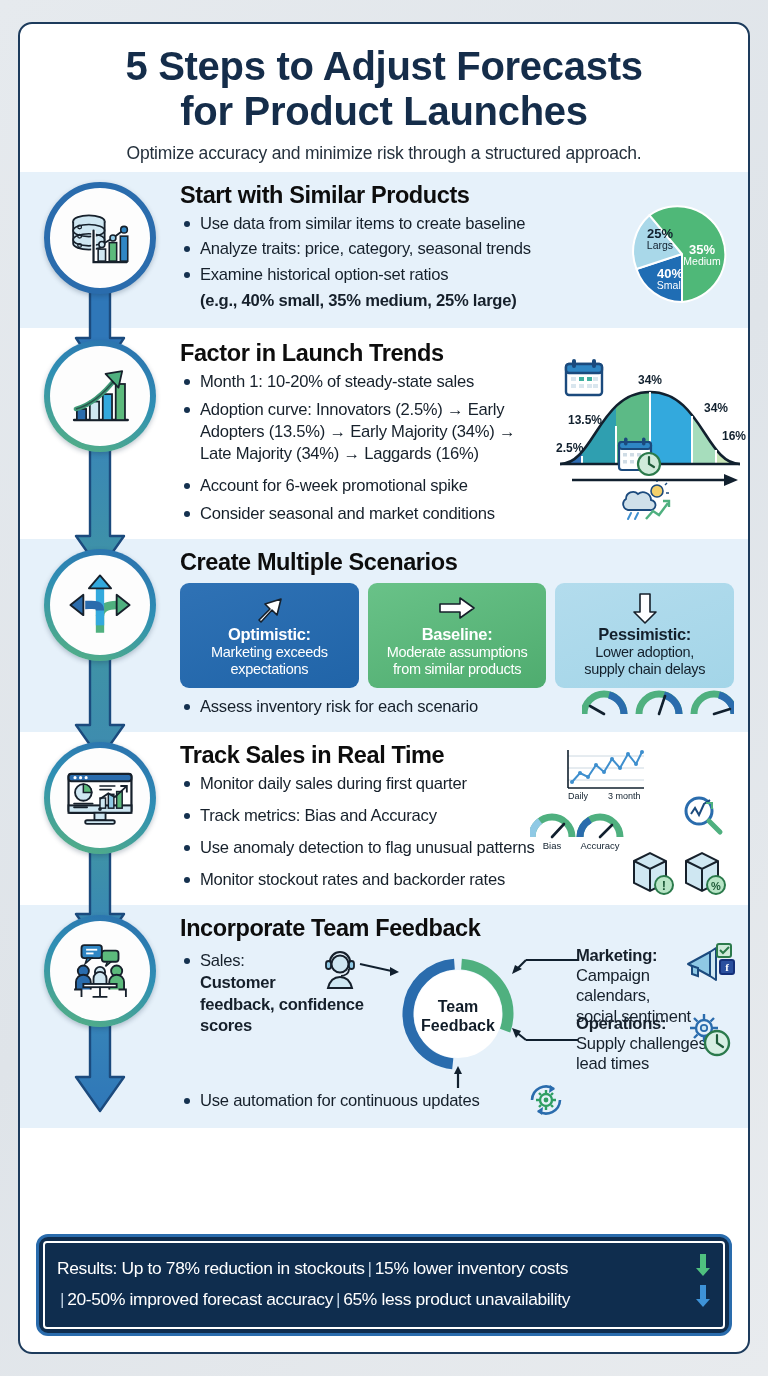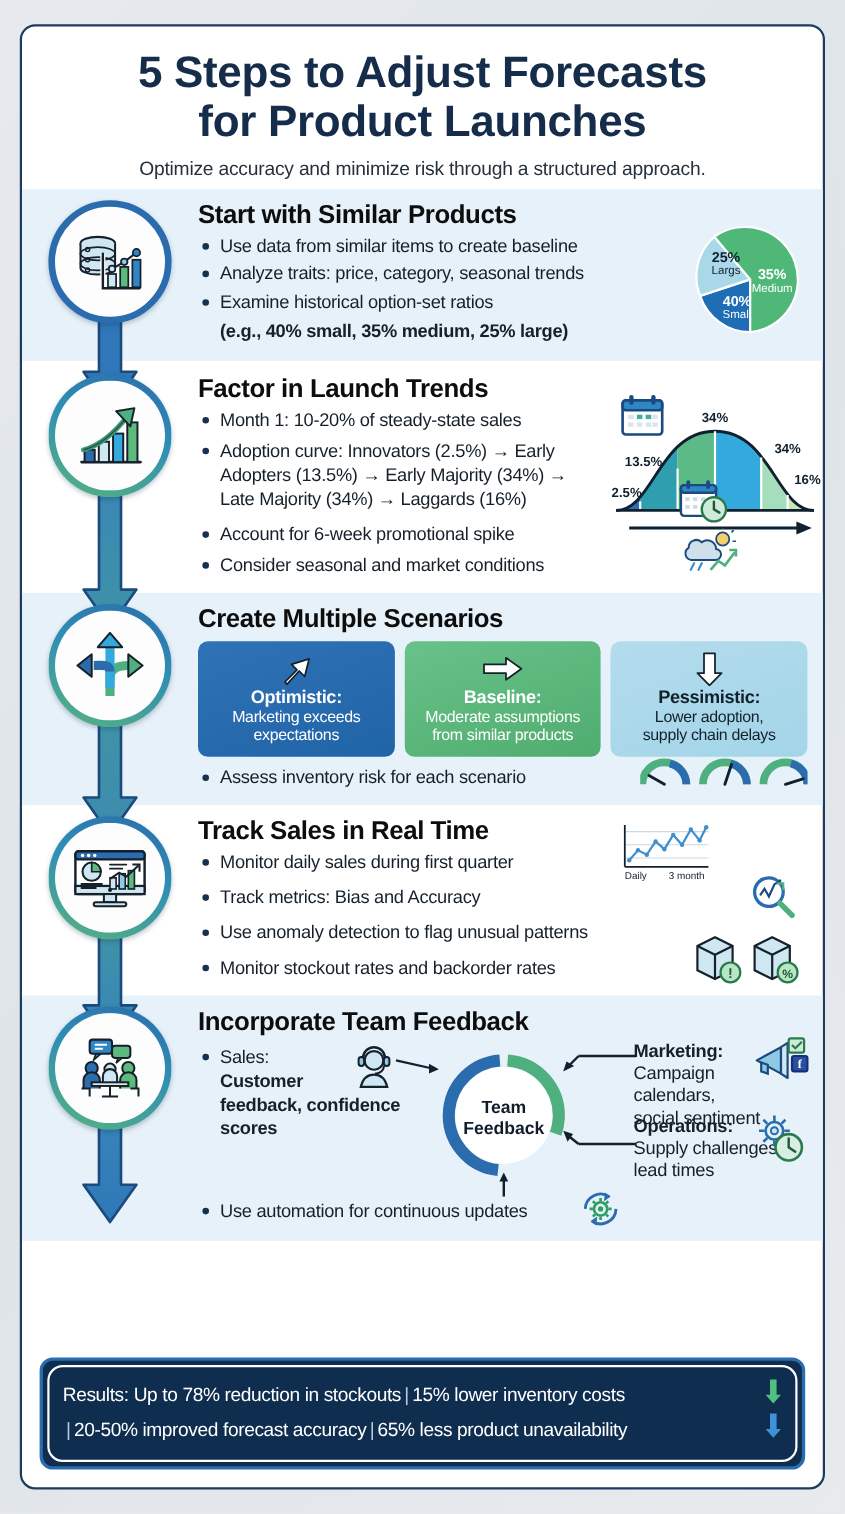--- a/index.html
+++ b/index.html
@@ -103,21 +103,21 @@
 
   
   .results {
     position: absolute; left: 16px; right: 16px; bottom: 16px;
     background: #0f2d4e;
     border: 3px solid #2a6cad;
     border-radius: 12px;
     padding: 4px;
   }
   .results .inner {
-    border: 2px solid #ffffff; border-radius: 14px;
+    border: 2px solid #ffffff; border-radius: 4px;
     padding: 10px 12px 12px;
   }
   .results .line {
     color: #fff; font-size: 17.4px; line-height: 1.5;
     letter-spacing: -0.35px; display: flex; align-items: center; gap: 4px;
   }
   .results .line .txt { flex: 1; }
   .sep { color: #b8cbdd; padding: 0 3px; }
 
   .tiny { font-size: 9px; fill: #11202e; font-family: "Liberation Sans", sans-serif; }
@@ -493,20 +493,36 @@
 
           <div class="sideart" style="right:24px; top:52px;">
             <svg width="42" height="42" viewBox="0 0 42 42">
               <circle cx="17" cy="17" r="13" fill="#fff" stroke="#2a6cad" stroke-width="3"></circle>
               <polyline points="9,20 13,14 17,21 22,10 28,6" fill="none" stroke="#1b4a7d" stroke-width="2"></polyline>
               <path d="M24 9h6v6" fill="none" stroke="#4fb07f" stroke-width="2"></path>
               <line x1="27" y1="27" x2="38" y2="38" stroke="#4fb07f" stroke-width="5" stroke-linecap="round"></line>
             </svg>
           </div>
 
+          <div class="sideart" style="right:122px; bottom:40px;">
+            <svg width="96" height="42" viewBox="0 0 96 42">
+              <g>
+                <path d="M2 28a20 20 0 0 1 40 0" fill="none" stroke="#4fb07f" stroke-width="7"></path>
+                <path d="M2 28a20 20 0 0 1 8-16" fill="none" stroke="#8fc9e5" stroke-width="7"></path>
+                <path d="M22 28L34 15" stroke="#11202e" stroke-width="2.6" stroke-linecap="round"></path>
+                <text x="22" y="40" text-anchor="middle" class="tiny" style="font-size:9.5px;">Bias</text>
+              </g>
+              <g transform="translate(48,0)">
+                <path d="M2 28a20 20 0 0 1 40 0" fill="none" stroke="#4fb07f" stroke-width="7"></path>
+                <path d="M2 28a20 20 0 0 1 10-17" fill="none" stroke="#2a6cad" stroke-width="7"></path>
+                <path d="M22 28L34 16" stroke="#11202e" stroke-width="2.6" stroke-linecap="round"></path>
+                <text x="22" y="40" text-anchor="middle" class="tiny" style="font-size:9.5px;">Accuracy</text>
+              </g>
+            </svg>
+          </div>
 
           <div class="sideart" style="right:14px; bottom:-6px;">
             <svg width="104" height="52" viewBox="0 0 104 52">
               <g>
                 <path d="M4 16l16-8 16 8v22l-16 8-16-8z" fill="#cfe7f2" stroke="#16202b" stroke-width="2"></path>
                 <path d="M4 16l16 8 16-8M20 24v22" fill="none" stroke="#16202b" stroke-width="2"></path>
                 <circle cx="34" cy="40" r="9" fill="#b8e5c6" stroke="#2b7a4b" stroke-width="2"></circle>
                 <text x="34" y="45" text-anchor="middle" style="font-size:13px;font-weight:bold;fill:#1e5a38;font-family:'Liberation Sans',sans-serif;">!</text>
               </g>
               <g transform="translate(52,0)">

